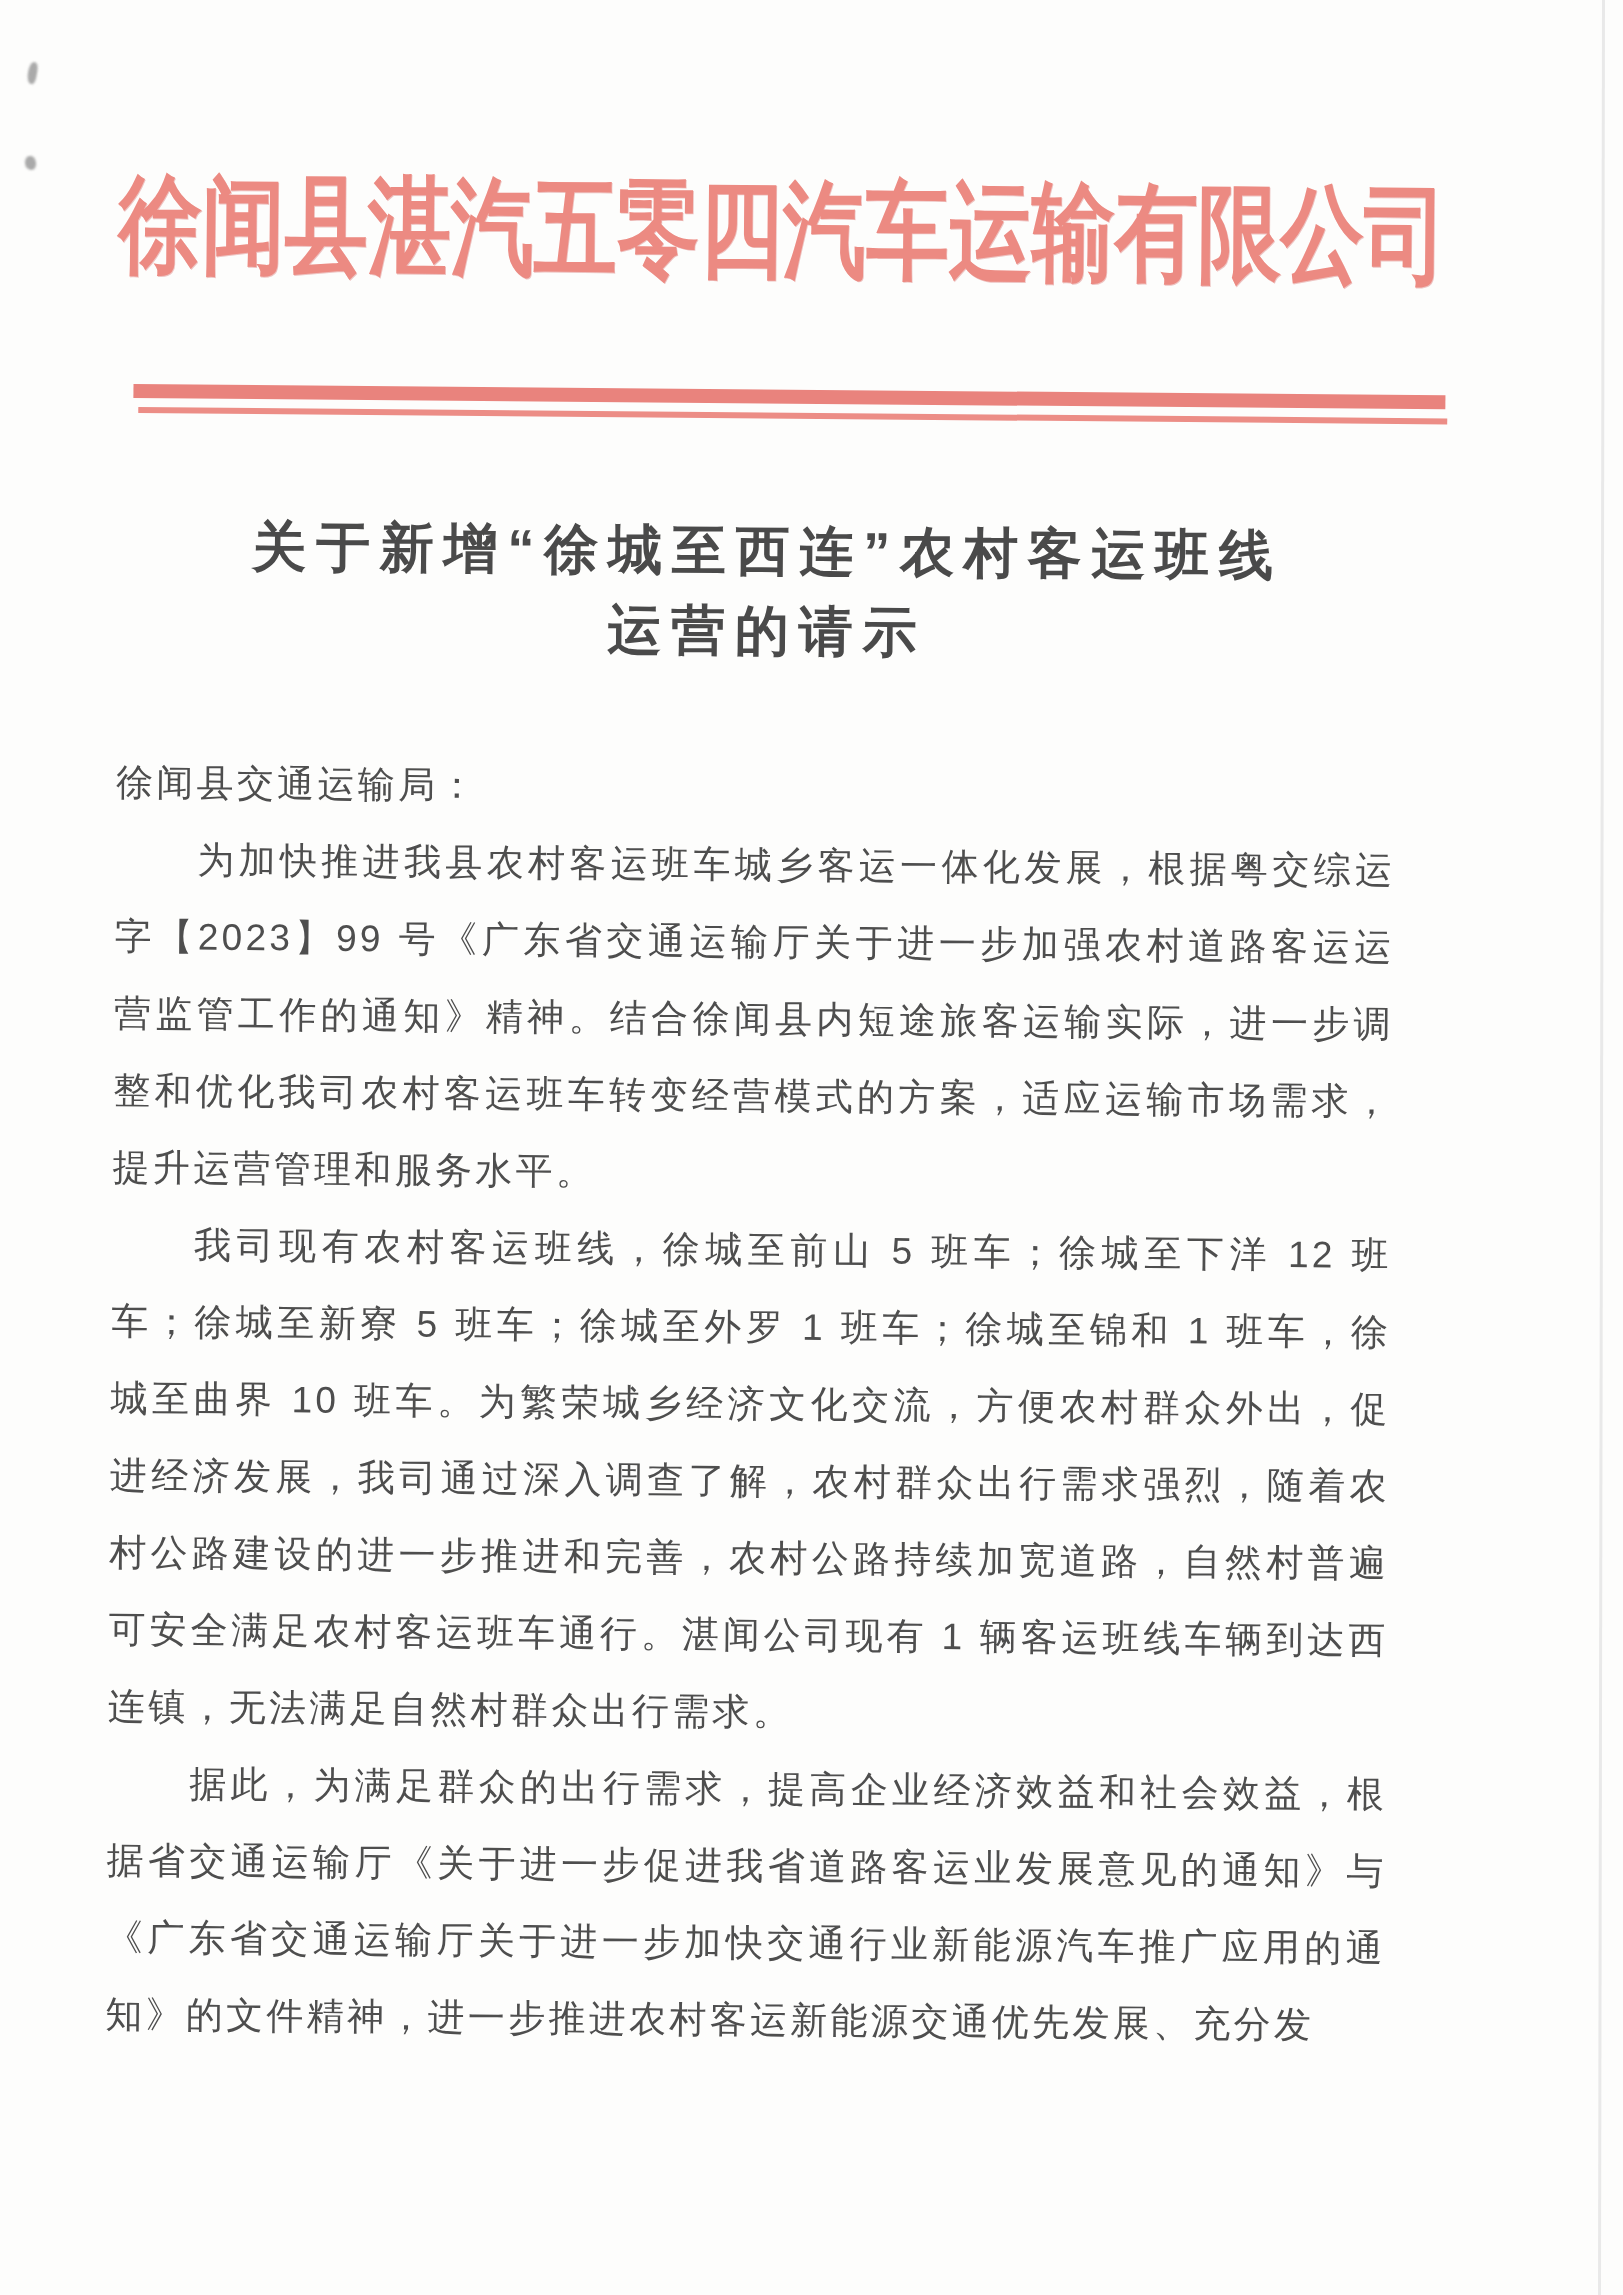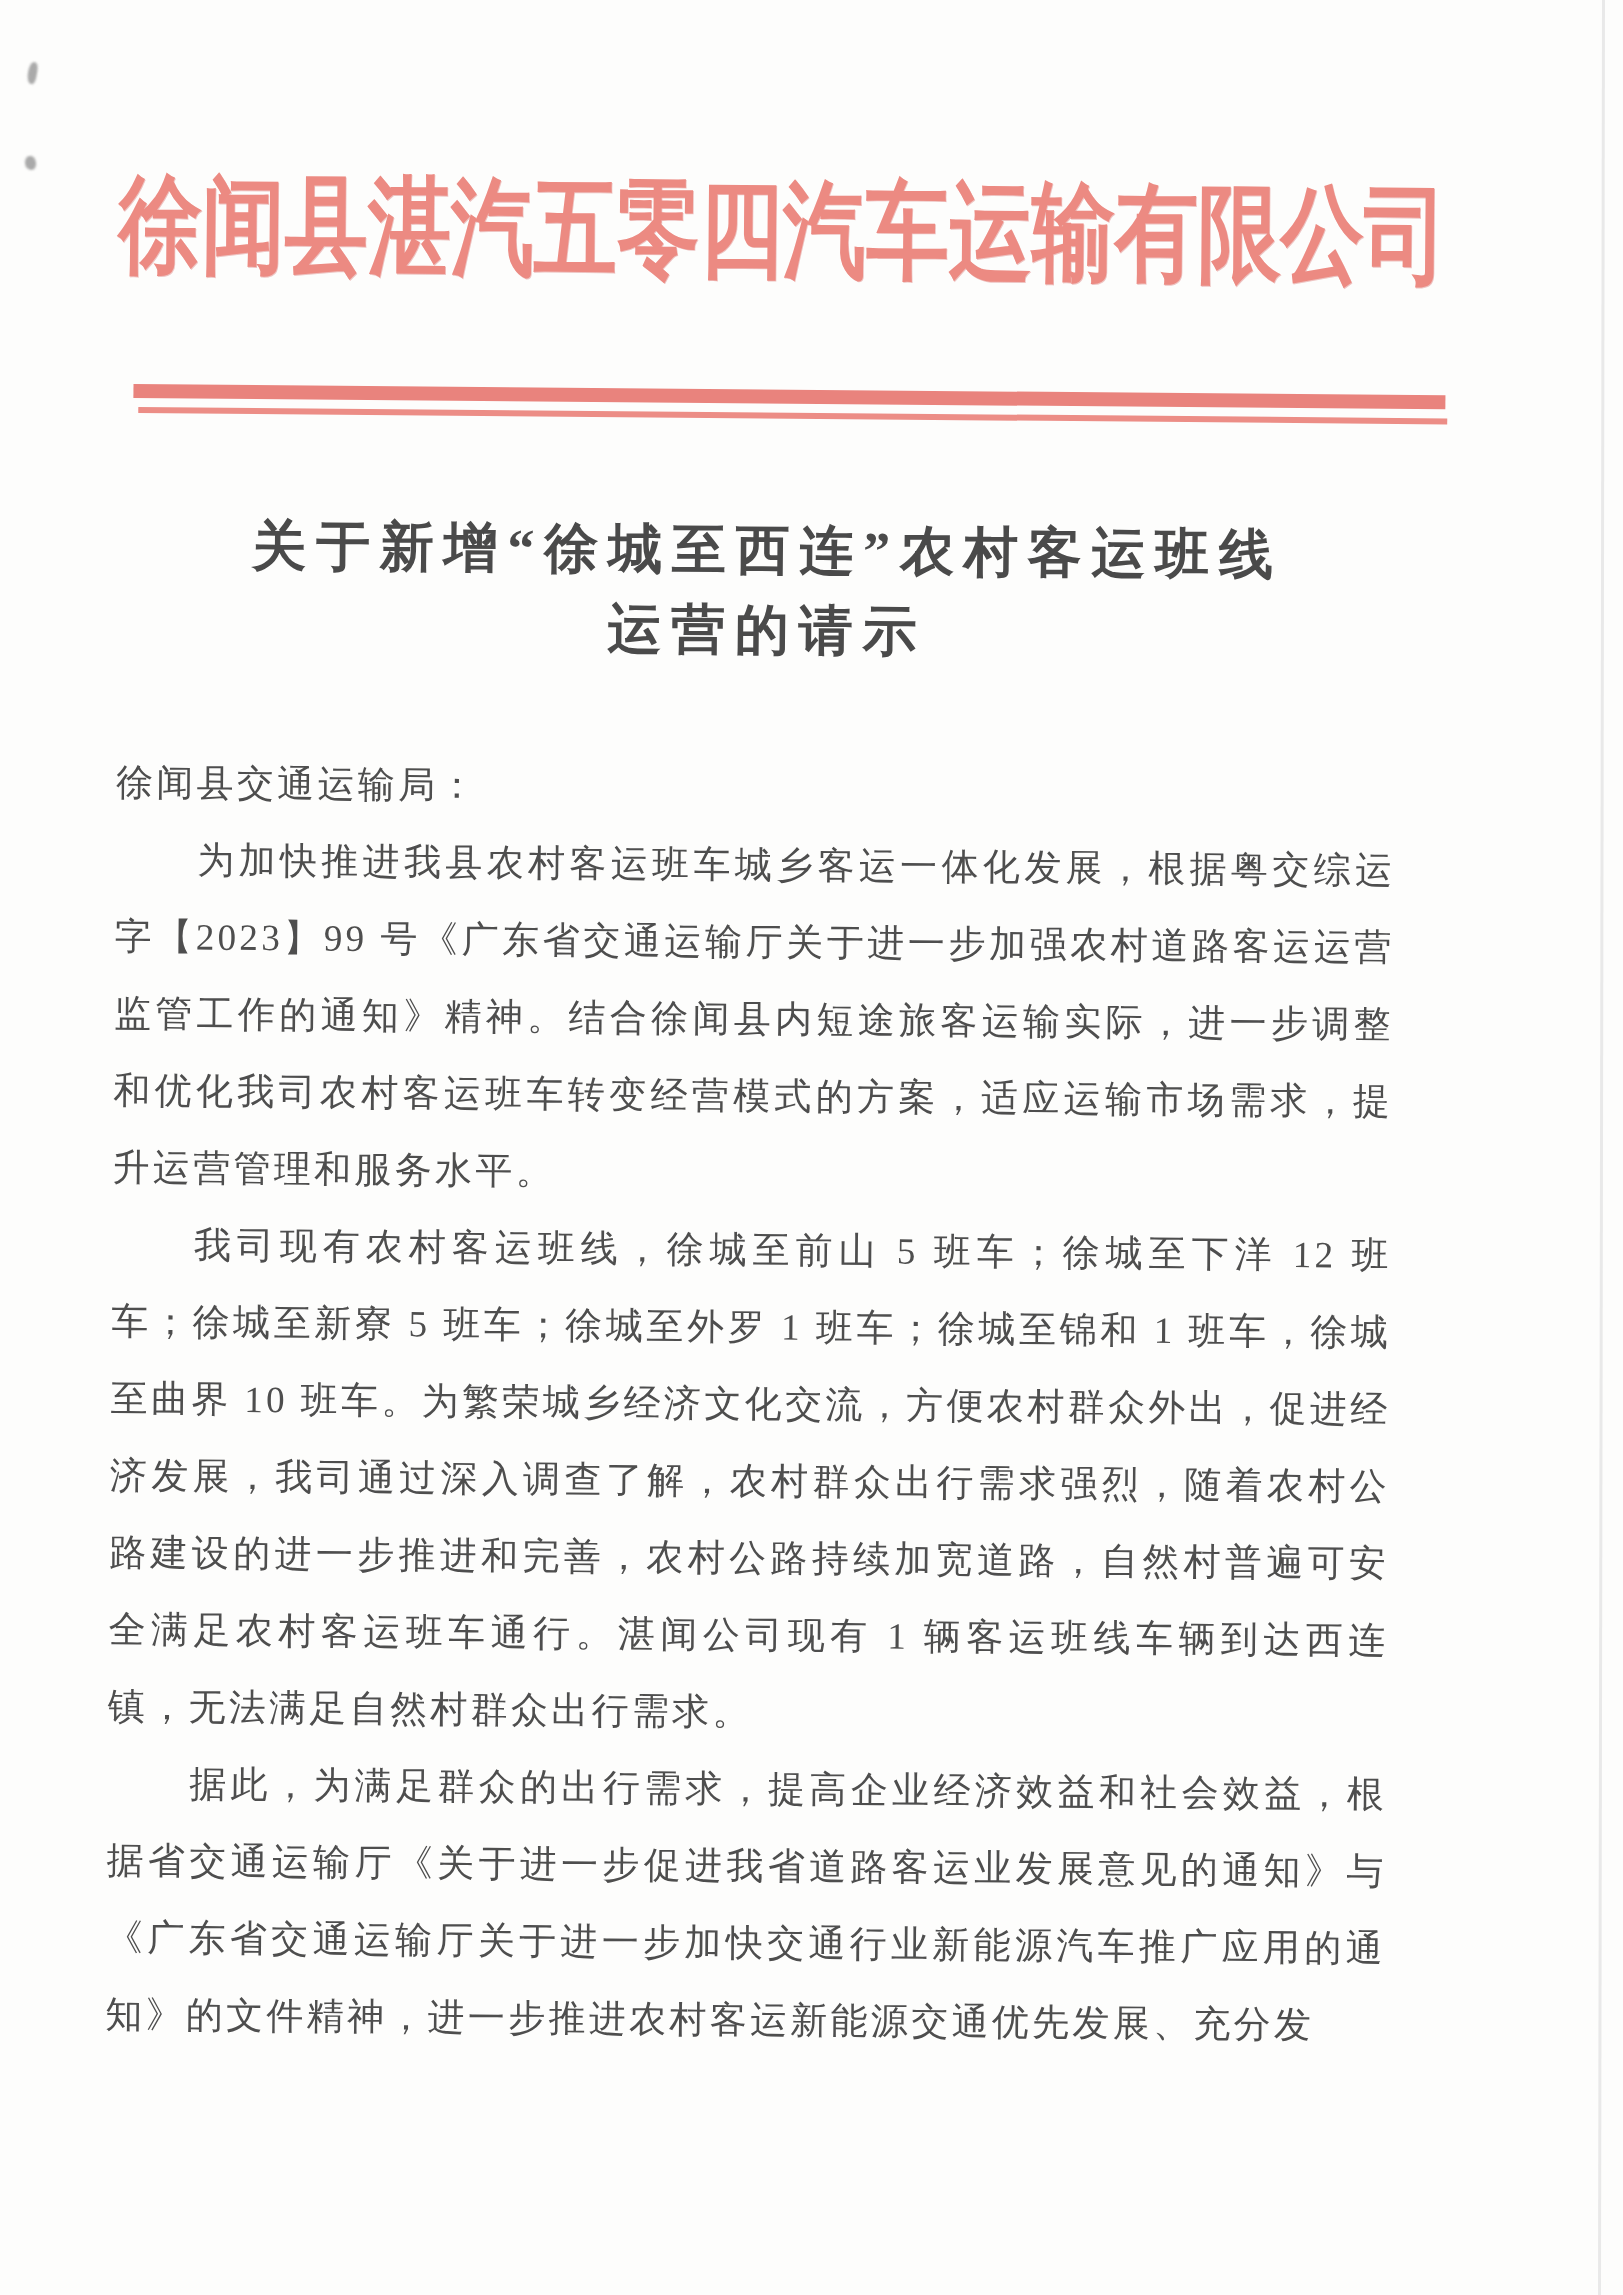--- a/index.html
+++ b/index.html
@@ -6,21 +6,21 @@
     margin: 0;
     padding: 0;
     background: #ffffff;
   }
   .page {
     position: relative;
     width: 1623px;
     height: 2295px;
     background: #fdfdfc;
     overflow: hidden;
-    font-family: Liberation Serif, serif;
+    font-family: Liberation Sans, sans-serif;
   }
   
   .skew {
     position: absolute;
     inset: 0;
     transform: rotate(0.5deg);
     transform-origin: 144px 327px;
   }
   .letterhead {
     position: absolute;

